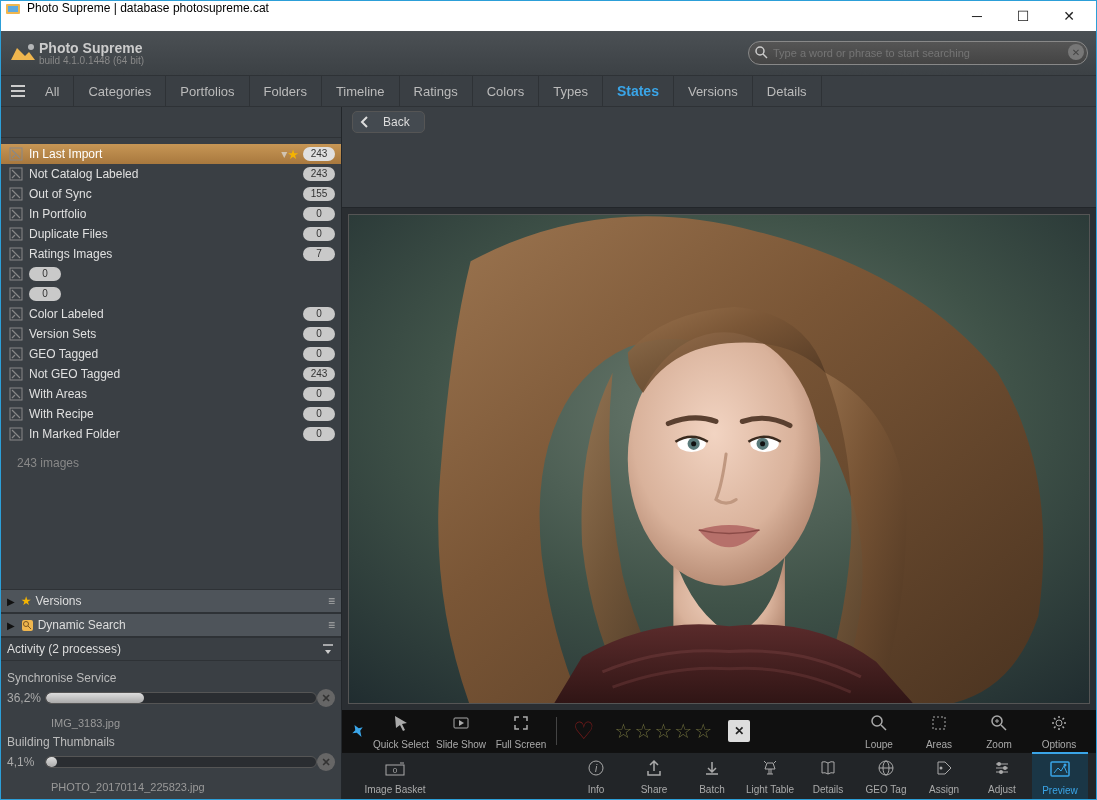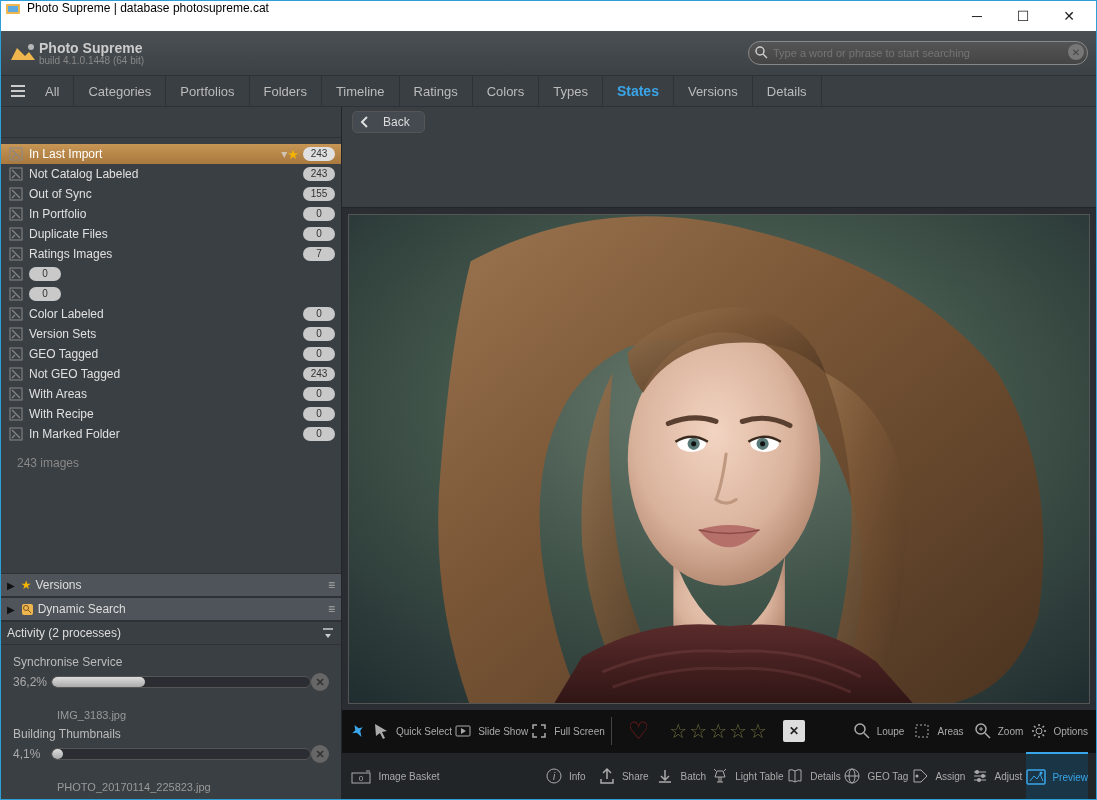--- a/index.html
+++ b/index.html
@@ -42,37 +42,37 @@
 .state.selected{background:linear-gradient(#c79655,#a8783e);color:#fff}
 .state.selected .badge{background:#e0e0e0}
 .state .chev{margin-left:6px;color:#ddd;opacity:.7}
 .count-line{padding:12px 16px;color:#888;font-size:12px}
 
 .panel-head{height:22px;background:#4e545a;border-top:1px solid #2e3236;border-bottom:1px solid #2e3236;display:flex;align-items:center;padding:0 6px;color:#ddd;font-size:12px;cursor:pointer}
 .panel-head .tri{margin-right:6px;font-size:10px;color:#111}
 .panel-head .star-ic{color:#f5b400;margin-right:4px}
 .panel-head .menu-ic{margin-left:auto;color:#aaa}
 
-.activity{padding:4px 12px 6px;color:#bbb;font-size:12px}
+.activity{padding:4px 6px 6px;color:#bbb;font-size:12px}
 .proc{margin-top:6px}
 .proc-row{display:flex;align-items:center;margin-top:4px}
 .pct{width:38px;text-align:left;color:#aaa}
 .prog{flex:1;height:10px;border-radius:6px;background:#2a2d31;border:1px solid #555;position:relative;overflow:hidden}
 .prog .fill{height:100%;background:linear-gradient(#ddd,#aaa);border-radius:6px}
 .cancel{width:18px;height:18px;border-radius:50%;background:#666;color:#333;display:flex;align-items:center;justify-content:center;cursor:pointer;font-weight:bold;font-size:11px}
-.file{margin-left:44px;color:#999;font-size:11px;margin-top:18px}
+.file{margin-left:44px;color:#999;font-size:11px;margin-top:10px}
 
 .image-area{flex:1;background:#2a2e32;position:relative;padding:6px;overflow:hidden}
 .image-frame{position:absolute;inset:6px;border:1px solid #555;background:#1d2024;overflow:hidden}
 .image-frame svg{width:100%;height:100%}
 .spacer-top{height:70px;background:#3a3f44;border-bottom:1px solid #22262a}
 
 .toolbar1{height:42px;background:#101010;display:flex;align-items:center;padding:0 8px;gap:2px}
 .toolbar2{height:46px;background:#222528;display:flex;align-items:center;padding:0 8px;gap:2px;border-top:1px solid #111}
-.tbtn{display:flex;flex-direction:row;align-items:center;justify-content:center;min-width:58px;height:100%;cursor:pointer;color:#aaa;font-size:10px;gap:6px}
+.tbtn{display:flex;flex-direction:column;align-items:center;justify-content:center;min-width:58px;height:100%;cursor:pointer;color:#aaa;font-size:10px;gap:6px}
 .tbtn .ic{height:20px;display:flex;align-items:center;justify-content:center}
 .tbtn.active{color:#3aa5e8}
 .pin{width:20px;color:#3aa5e8;cursor:pointer}
 .sep{width:1px;height:28px;background:#444;margin:0 4px}
 .heart{color:#7a1b1b;font-size:24px;margin:0 10px;cursor:pointer}
 .stars{display:flex;gap:2px;margin:0 8px}
 .stars span{color:#6a6a3a;font-size:20px;cursor:pointer}
 .close-sq{width:22px;height:22px;background:#ddd;color:#222;display:flex;align-items:center;justify-content:center;font-weight:bold;cursor:pointer;margin:0 6px;border-radius:2px}
 .toolbar2 .tbtn{min-width:56px}
 .toolbar2 .spacer{flex:1}

